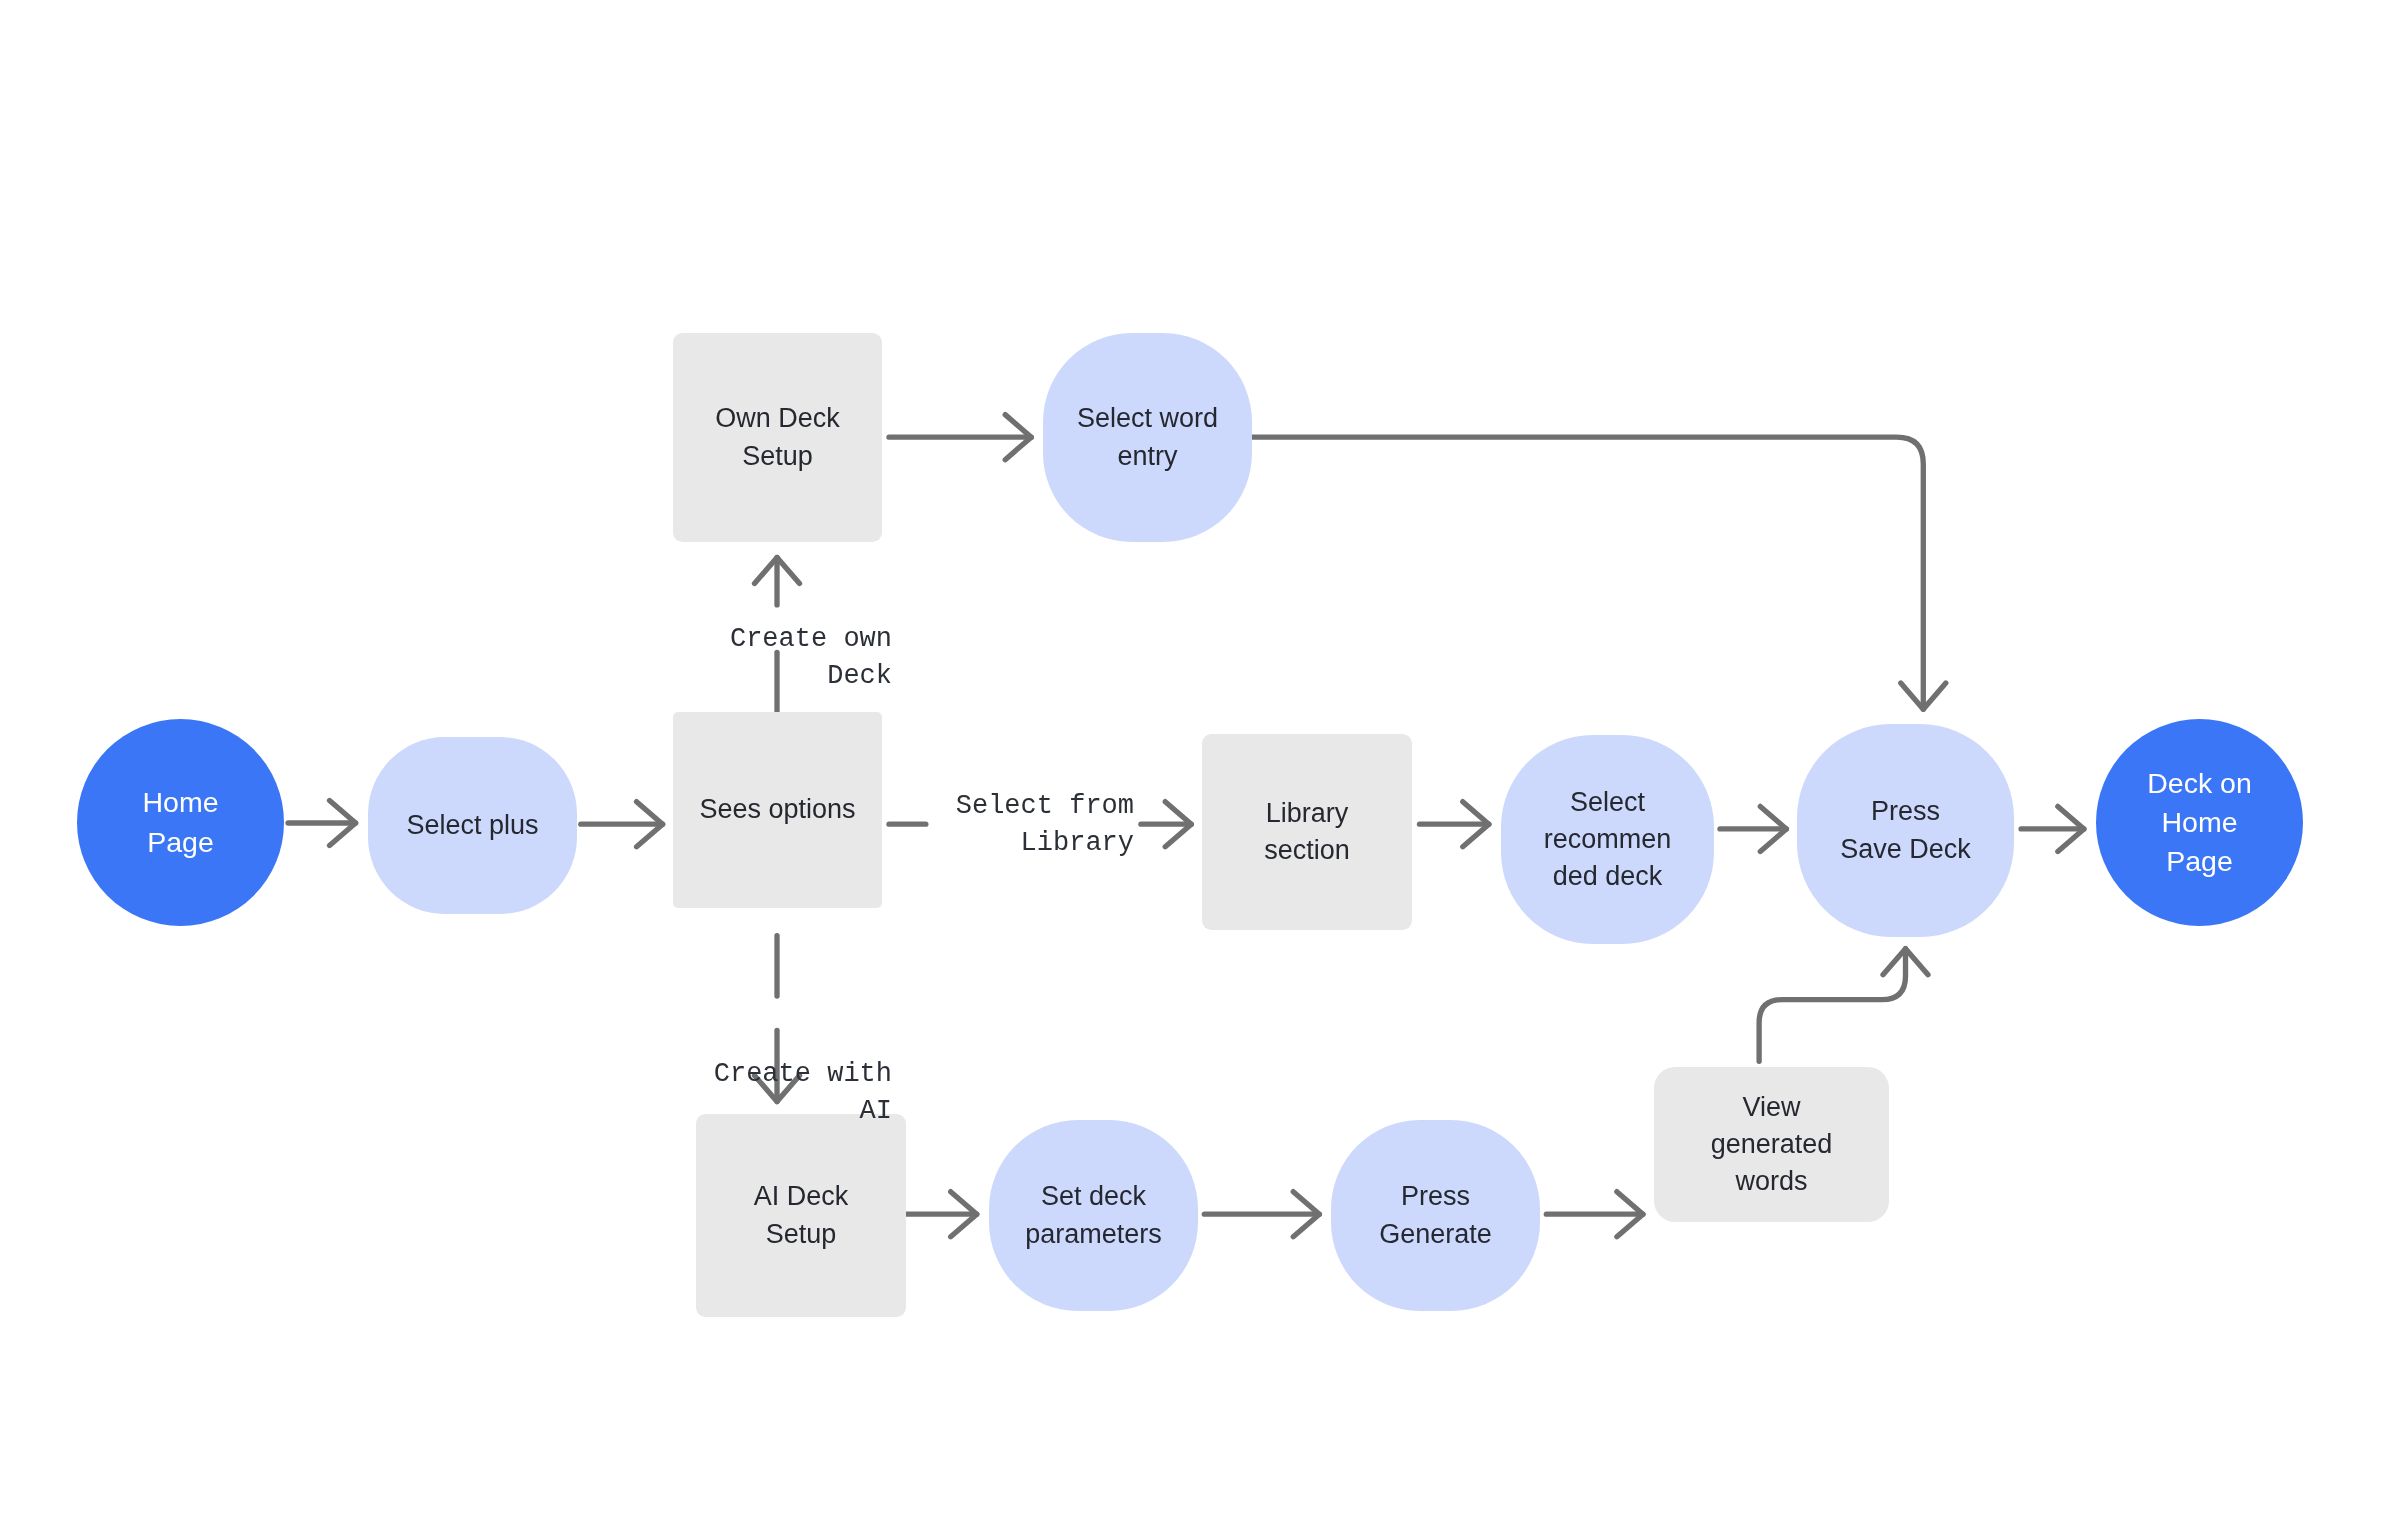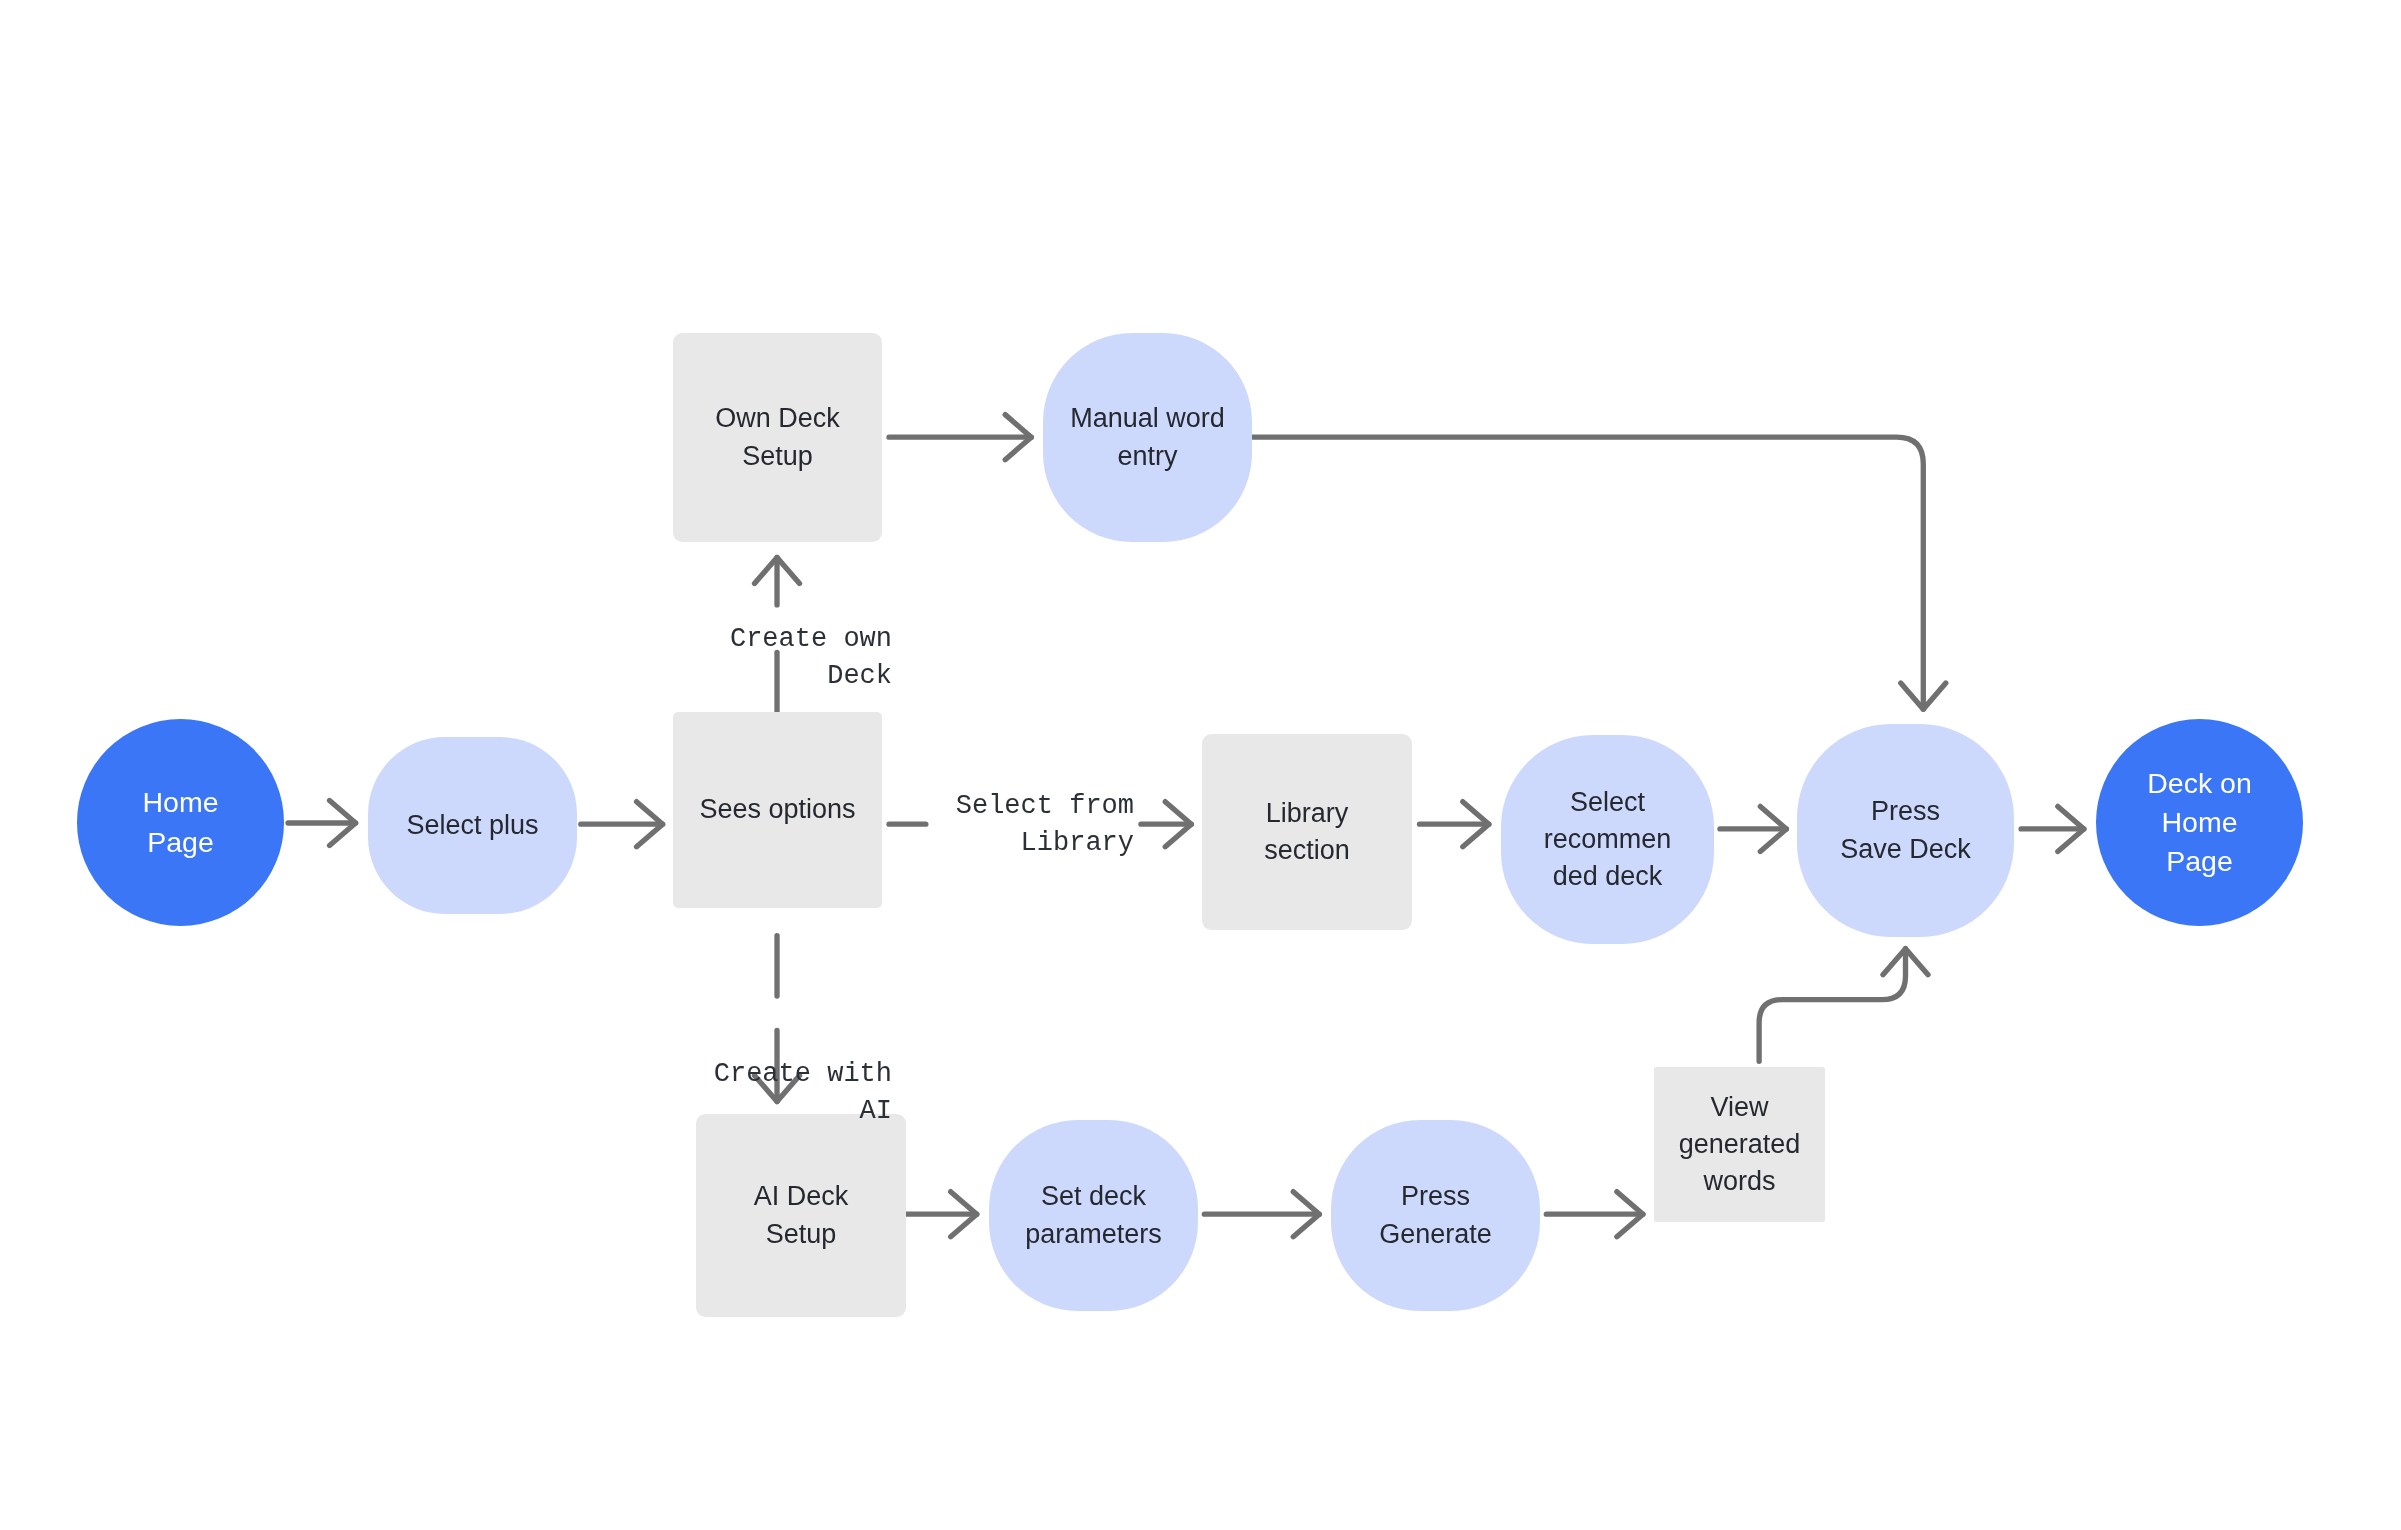--- a/index.html
+++ b/index.html
@@ -113,21 +113,21 @@
   <div class="node n-rect" style="left:673px;top:712px;width:209px;height:196px;border-radius:5px;">
     <span class="lbl fs-46">Sees options</span>
   </div>
 
   <div class="node n-rect" style="left:673px;top:333px;width:209px;height:209px;border-radius:9.5px;">
     <span class="lbl fs-46">Own Deck
 Setup</span>
   </div>
 
   <div class="node n-pill" style="left:1043px;top:333px;width:209px;height:209px;border-radius:89px;">
-    <span class="lbl fs-46">Manual word
+    <span class="lbl fs-46">Select word
 entry</span>
   </div>
 
   <div class="node n-rect" style="left:1202px;top:734px;width:210px;height:196px;border-radius:9.5px;">
     <span class="lbl fs-46">Library
 section</span>
   </div>
 
   <div class="node n-pill" style="left:1501px;top:735px;width:213px;height:209px;border-radius:92px;">
     <span class="lbl fs-46">Select
@@ -154,21 +154,21 @@
   <div class="node n-pill" style="left:989px;top:1120px;width:209px;height:191px;border-radius:89px;">
     <span class="lbl fs-46">Set deck
 parameters</span>
   </div>
 
   <div class="node n-pill" style="left:1331px;top:1120px;width:209px;height:191px;border-radius:89px;">
     <span class="lbl fs-46">Press
 Generate</span>
   </div>
 
-  <div class="node n-rect" style="left:1654px;top:1067px;width:171px;height:155px;border-radius:2px;">
+  <div class="node n-rect" style="left:1654px;top:1067px;width:235px;height:155px;border-radius:21px;">
     <span class="lbl fs-46">View
 generated
 words</span>
   </div>
 
   <div class="edge-label fs-46" style="left:667px;top:621px;width:225px;">Create own Deck</div>
 
   <div class="edge-label fs-46" style="left:667px;top:1012px;width:225px;margin-top:44px;">Create with AI</div>
 
   <div class="edge-label fs-46" style="left:932px;top:788px;width:202px;">Select from

